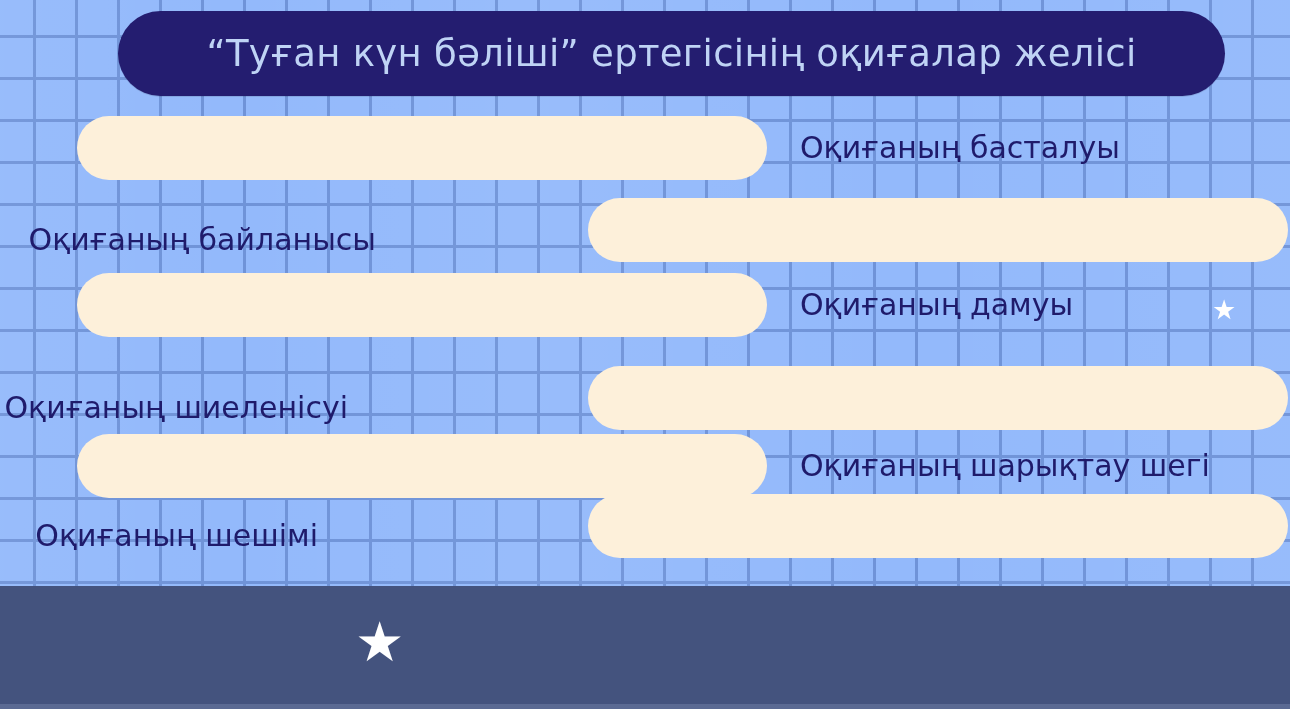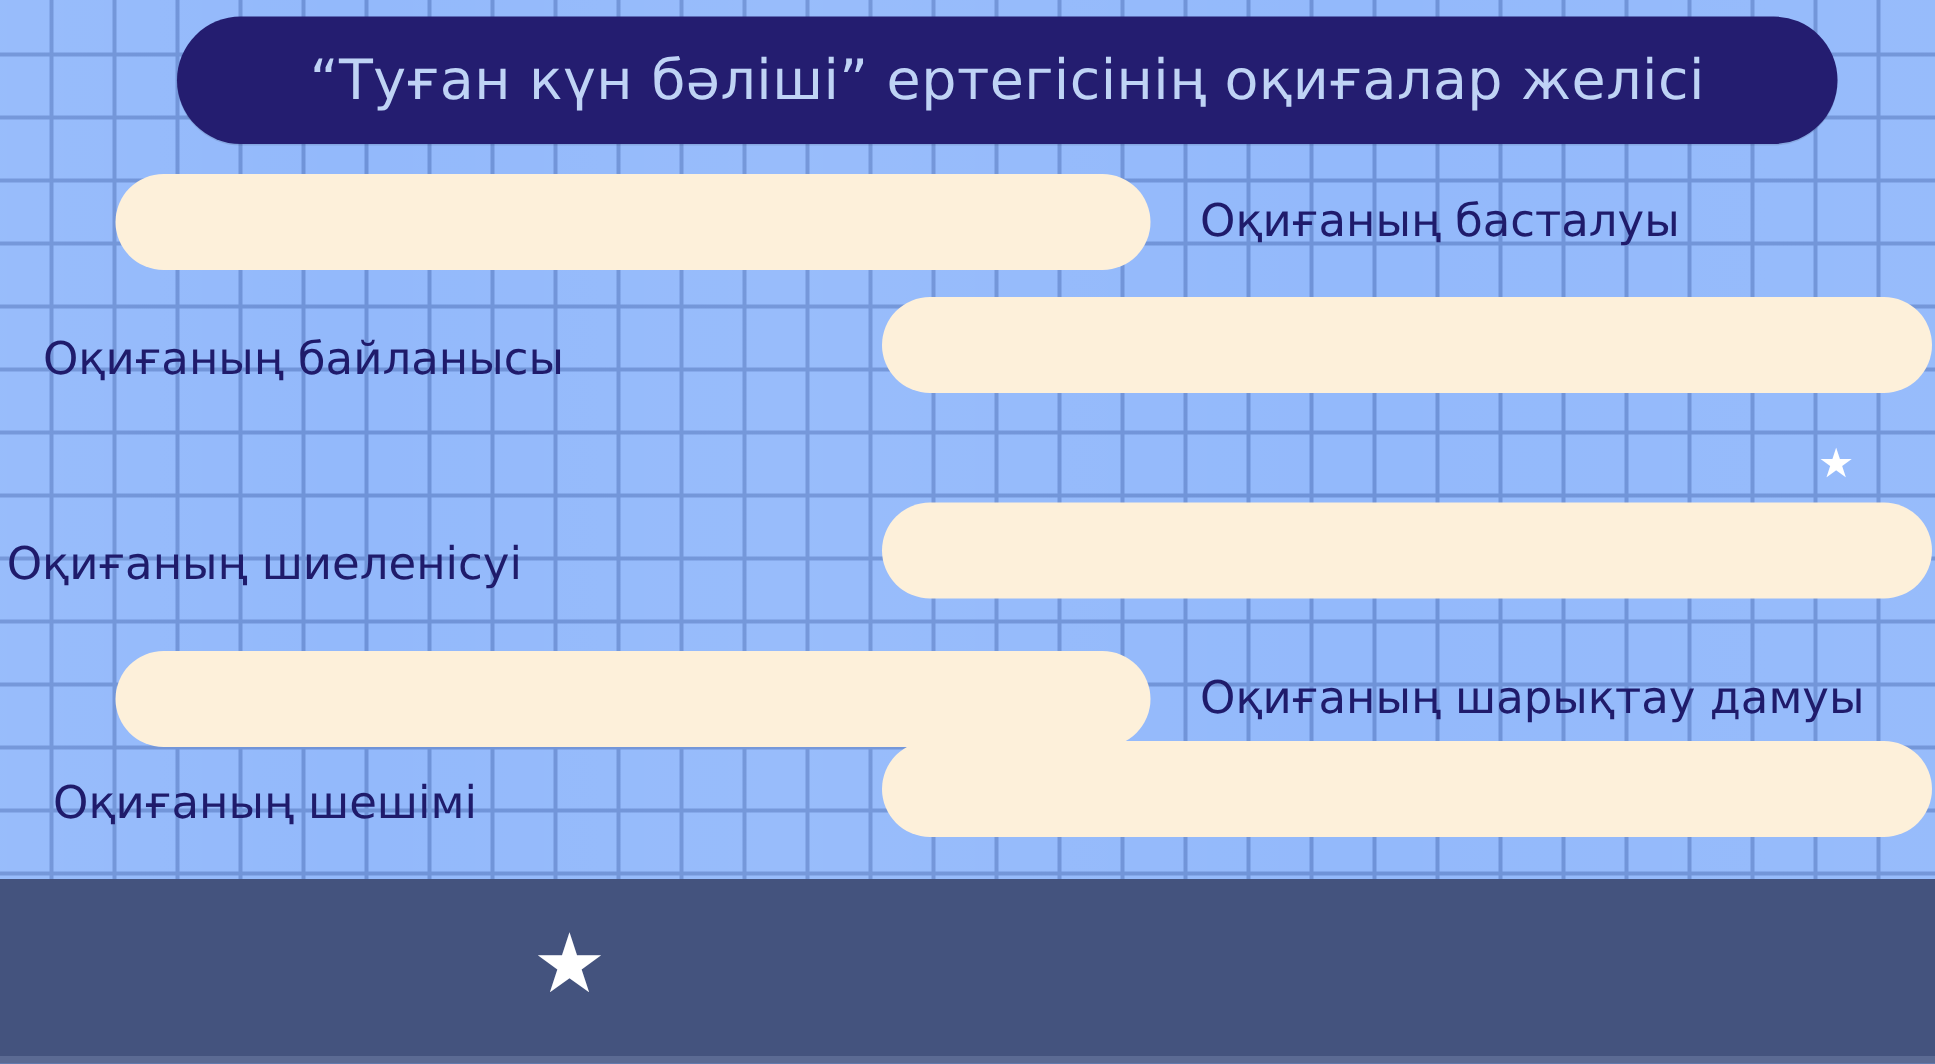--- a/index.html
+++ b/index.html
@@ -77,21 +77,21 @@
     left: 0;
     width: 1050px;
     height: 80px;
     display: flex;
     align-items: center;
     padding-left: 38px;
   }
   .row-1 { top: 108px; }
   .row-2 { top: 190px; }
   .row-3 { top: 265px; }
-  .row-4 { top: 327px; }
+  .row-4 { top: 358px; }
   .row-5 { top: 426px; }
   .row-6 { top: 486px; }
 
   .pill {
     position: absolute;
     height: 64px;
     background: #fdf0da;
     border-radius: 34px;
   }
   .pill-left {
@@ -173,29 +173,33 @@
   <div class="row row-1">
     <div class="pill pill-left"></div>
     <div class="row-label label-right">Оқиғаның басталуы</div>
   </div>
 
   <div class="row row-2">
     <div class="row-label label-left">Оқиғаның байланысы</div>
     <div class="pill pill-right"></div>
   </div>
 
+  <div class="row row-3">
+    <div class="pill pill-left"></div>
+    <div class="row-label label-right">Оқиғаның дамуы</div>
+  </div>
 
   <div class="row row-4">
     <div class="row-label label-left">Оқиғаның шиеленісуі</div>
     <div class="pill pill-right"></div>
   </div>
 
   <div class="row row-5">
     <div class="pill pill-left"></div>
-    <div class="row-label label-right">Оқиғаның шарықтау дамуы</div>
+    <div class="row-label label-right">Оқиғаның шарықтау шегі</div>
   </div>
 
   <div class="row row-6">
     <div class="row-label label-left">Оқиғаның шешімі</div>
     <div class="pill pill-right"></div>
   </div>
 
   <div class="star star-small">★</div>
 
   <div class="bottom-bar"></div>

